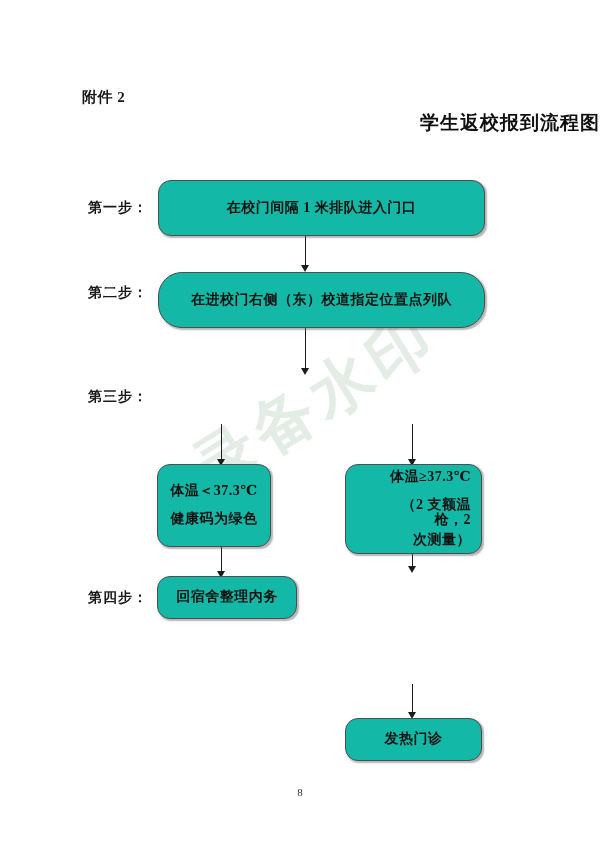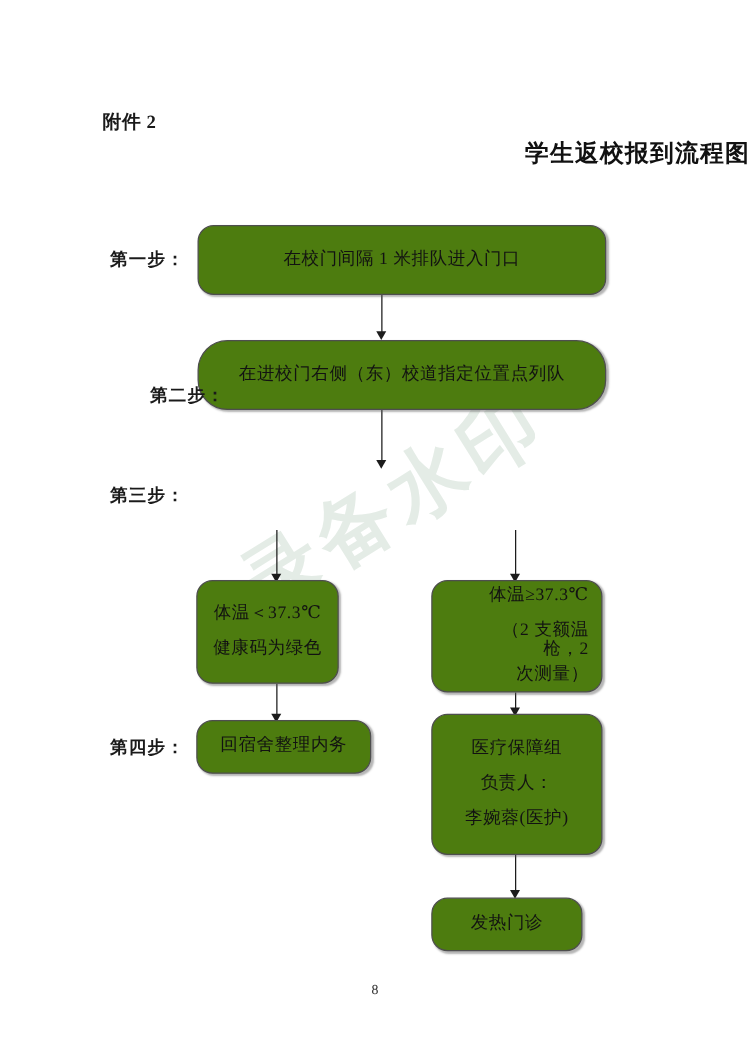--- a/index.html
+++ b/index.html
@@ -73,29 +73,29 @@
     color: #1a1a1a;
     letter-spacing: 1px;
     white-space: nowrap;
     z-index: 3;
   }
 
   
   .node {
     position: absolute;
     box-sizing: border-box;
-    background: #4d7c0f;
+    background: #14b8a6;
     border: 1.3px solid #4e4e4e;
     border-radius: 13px;
     display: flex;
     flex-direction: column;
     align-items: center;
     justify-content: center;
     color: #121212;
-    font-weight: normal;
+    font-weight: bold;
     font-size: 14px;
     text-align: center;
     letter-spacing: 0.5px;
     box-shadow: 1.5px 1.5px 1.5px rgba(90,90,90,0.45);
     z-index: 2;
   }
   .node .line {
     display: block;
     line-height: 1.05;
   }
@@ -149,21 +149,21 @@
 <div id="page">
 
   <div id="watermark">
     <div class="wm-text">录备水印</div>
   </div>
 
   <div id="attachment-label">附件 2</div>
   <div id="doc-title">学生返校报到流程图</div>
 
   <div class="step-label" style="left:88px; top:199px;">第一步：</div>
-  <div class="step-label" style="left:88px; top:308px;margin-left:32px;">第二步：</div>
+  <div class="step-label" style="left:88px; top:284px;">第二步：</div>
   <div class="step-label" style="left:88px; top:388px;">第三步：</div>
   <div class="step-label" style="left:88px; top:589px;">第四步：</div>
 
   <div class="node" style="left:158px; top:180px; width:327px; height:56px;">
     <span class="line">在校门间隔 1 米排队进入门口</span>
   </div>
 
   <div class="connector" style="left:305px; top:236px; height:33px;"></div>
   <div class="arrowhead" style="left:301px; top:265px;"></div>
 
@@ -195,28 +195,23 @@
   <div class="connector" style="left:221px; top:547px; height:28px;"></div>
   <div class="arrowhead" style="left:217px; top:571px;"></div>
 
   <div class="connector" style="left:412px; top:554px; height:16px;"></div>
   <div class="arrowhead" style="left:408px; top:566px;"></div>
 
   <div class="node" style="left:157px; top:576px; width:140px; height:43px;">
     <span class="line">回宿舍整理内务</span>
   </div>
 
-  <div class="node" style="left:345px; top:571px; width:137px; height:113px;">
-    <span class="line">医疗保障组</span>
-    <span class="line">负责人：</span>
-    <span class="line">李婉蓉(医护)</span>
-  </div>
 
   <div class="connector" style="left:412px; top:684px; height:32px;"></div>
   <div class="arrowhead" style="left:408px; top:712px;"></div>
 
-  <div class="node" style="left:345px; top:718px; width:121px; height:43px;">
+  <div class="node" style="left:345px; top:718px; width:137px; height:43px;">
     <span class="line">发热门诊</span>
   </div>
 
   <div id="page-number">8</div>
 
 </div>
 
 </body></html>

